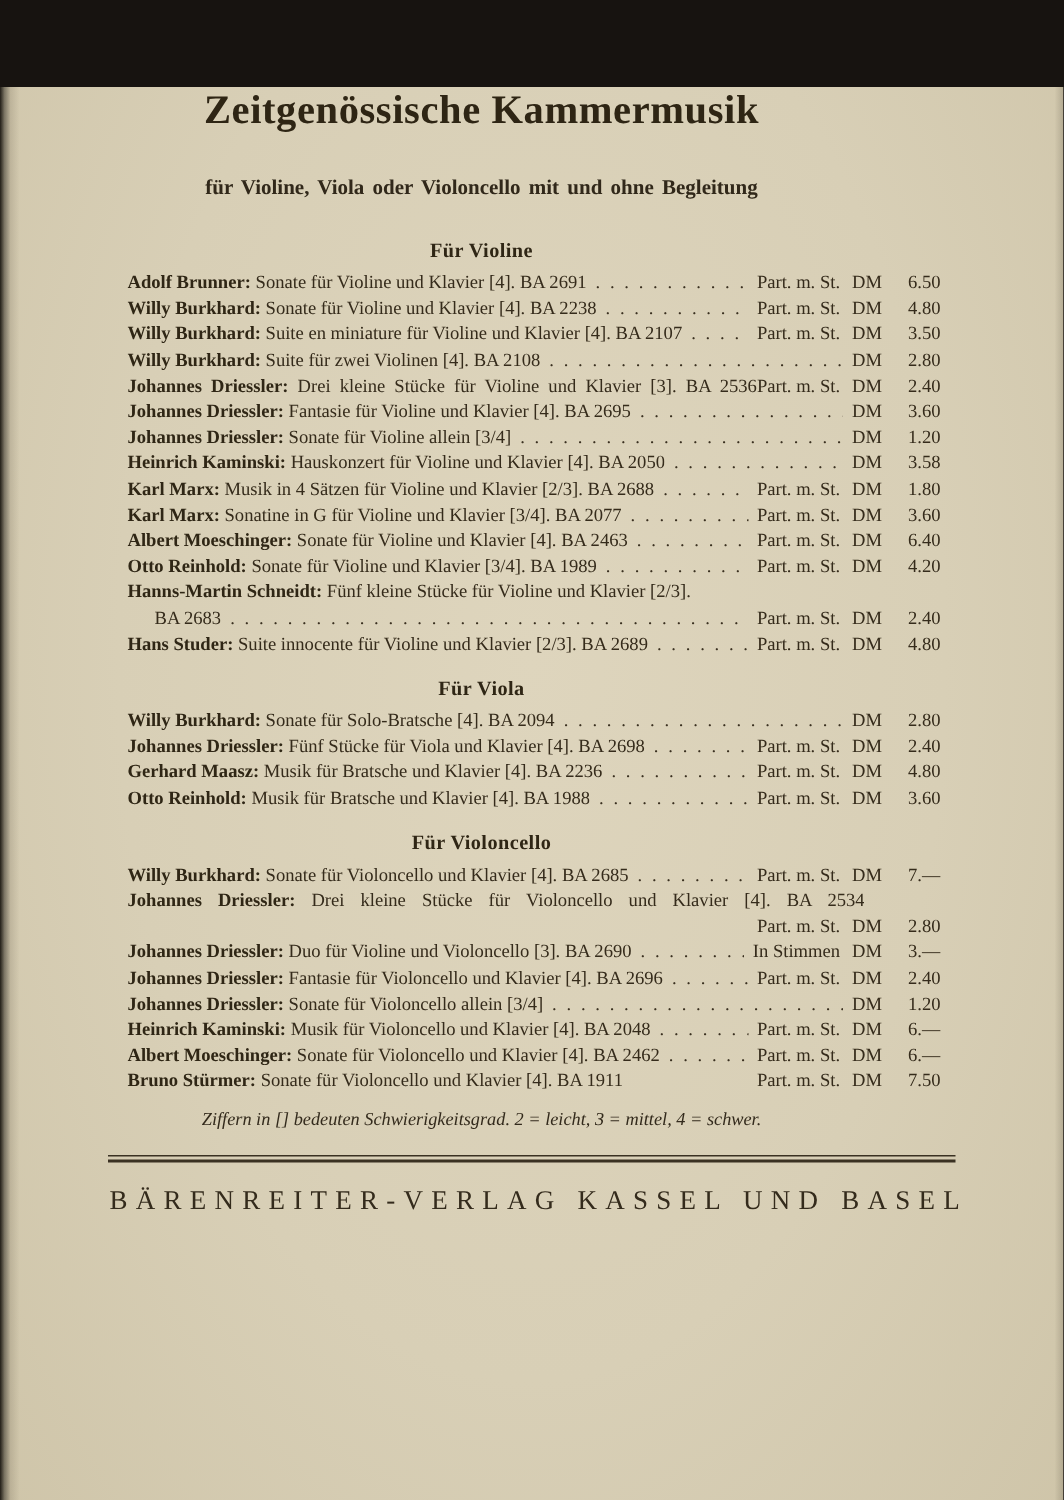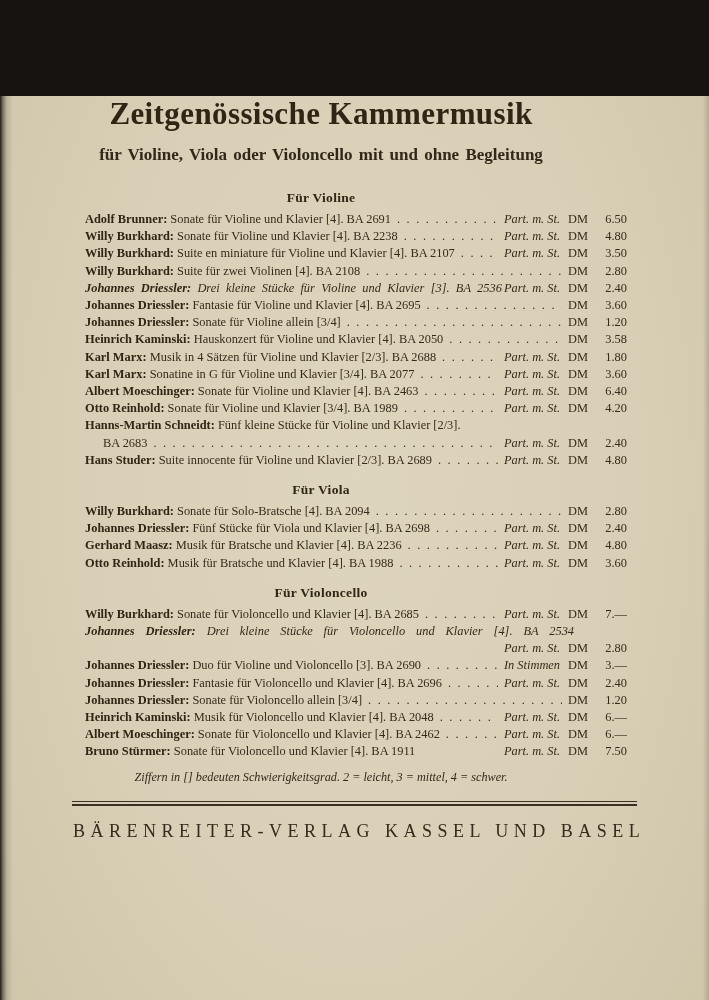--- a/index.html
+++ b/index.html
@@ -12,49 +12,49 @@
     position:relative; box-sizing:border-box;
     width:709px; height:1000px;
     padding:0 82px 0 85px;
     color:#352b1b;
     background:
       linear-gradient(to right, rgba(18,15,10,0.92) 0px, rgba(18,15,10,0.45) 3px, rgba(60,50,35,0.14) 7px, rgba(0,0,0,0) 13px),
       linear-gradient(to left, rgba(40,34,22,0.18) 0px, rgba(0,0,0,0) 6px),
       radial-gradient(ellipse at 50% 38%, #ded5bd 0%, #d8cfb6 55%, #cec4a8 100%);
   }
   .title {
-    margin:96px 70px 0 0; text-align:center;
-    font-size:31px; font-weight:700; letter-spacing:0.4px; color:#2e2514;
+    margin:58px 70px 0 0; text-align:center;
+    font-size:27px; font-weight:700; letter-spacing:0.4px; color:#2e2514;
   }
   .subtitle {
-    margin:13px 70px 0 0; text-align:center;
-    font-size:17px; font-weight:700; word-spacing:2px; color:#31281a;
+    margin:29px 70px 0 0; text-align:center;
+    font-size:14px; font-weight:700; word-spacing:2px; color:#31281a;
   }
   .sections { margin-top:25px; }
   .section-heading {
     margin:13px 70px 5px 0; text-align:center;
     font-size:13.5px; font-weight:700; letter-spacing:0.3px; color:#2f2615;
   }
   .row {
     display:flex; align-items:baseline;
     line-height:17.2px; font-size:12.4px;
     white-space:nowrap; overflow:hidden;
   }
   .row .entry { flex:0 1 auto; min-width:0; overflow:hidden; }
   .row.indent .entry { padding-left:18px; }
-  .row.justify .entry { flex:1 1 auto; text-align:justify; text-align-last:justify; word-spacing:3px;font-style:italic; }
+  .row.justify .entry { flex:1 1 auto; text-align:justify; text-align-last:justify; word-spacing:3px; }
   .author { font-weight:700; color:#2f2615; }
   .dots {
     flex:1 1 0; min-width:0; overflow:hidden;
     margin:0 6px; letter-spacing:6.5px; color:#3a3020;
   }
   .dots::after { content:"......................................................"; }
   .gap { flex:1 1 0; }
   .pricecol { flex:0 0 auto; display:flex; align-items:baseline; }
-  .plabel { font-style:italic; margin-right:8px; }
+  .plabel { margin-right:8px; }
   .unit { margin-right:9px; }
   .price { min-width:30px; text-align:right; }
   .footnote {
     margin:9px 70px 0 0; text-align:center;
     font-style:italic; font-size:12.2px; color:#332a1c;
   }
   .rule {
     margin:16px -10px 0 -13px; height:2.4px;
     border-top:1.5px solid #3a3122; border-bottom:2.3px solid #3a3122;
   }

